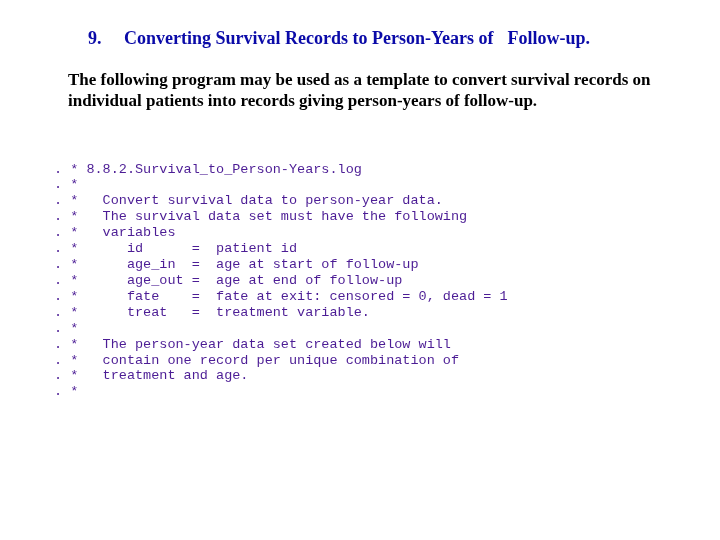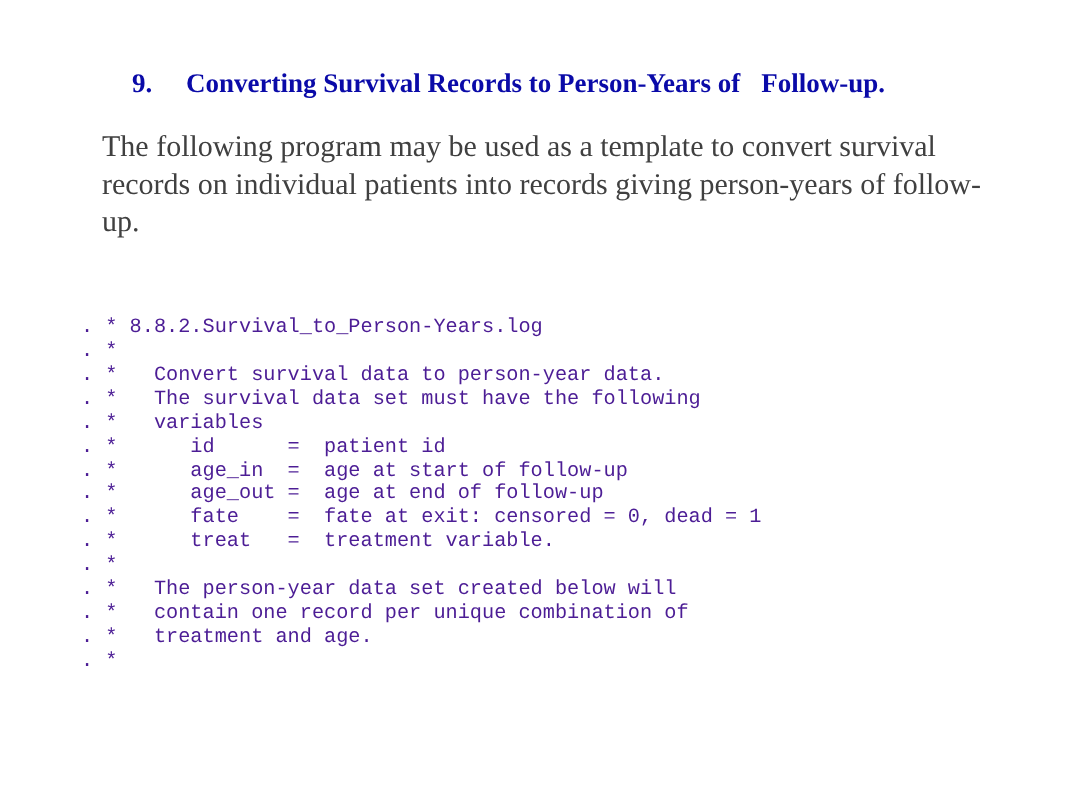--- a/index.html
+++ b/index.html
@@ -7,21 +7,20 @@
     padding: 0;
     width: 720px;
     height: 540px;
     background: #fff;
     font-family: "Times New Roman", Times, serif;
     color: #000;
   }
   .page {
     padding: 28px 36px 0 40px;
     box-sizing: border-box;
-    margin-top: 17px;
   }
   .heading-row {
     margin-left: 48px;
     margin-bottom: 20px;
   }
   .heading-row .num {
     color: #0a0aa8;
     font-weight: bold;
     font-size: 18px;
     display: inline-block;
@@ -34,24 +33,25 @@
     font-size: 18px;
     display: inline;
   }
   .heading-row .title .gap {
     display: inline-block;
     width: 14px;
   }
   .intro {
     margin-left: 28px;
     margin-right: 20px;
-    font-size: 20px;
+    font-size: 17px;
     line-height: 1.25;
-    color: #404040;
+    color: #000000;
     margin-bottom: 50px;
+    font-weight: bold;
   }
   .code {
     font-family: "Courier New", Courier, monospace;
     font-size: 13.5px;
     line-height: 1.18;
     white-space: pre;
     color: #4c1d95;
     margin-left: 14px;
   }
 </style>

